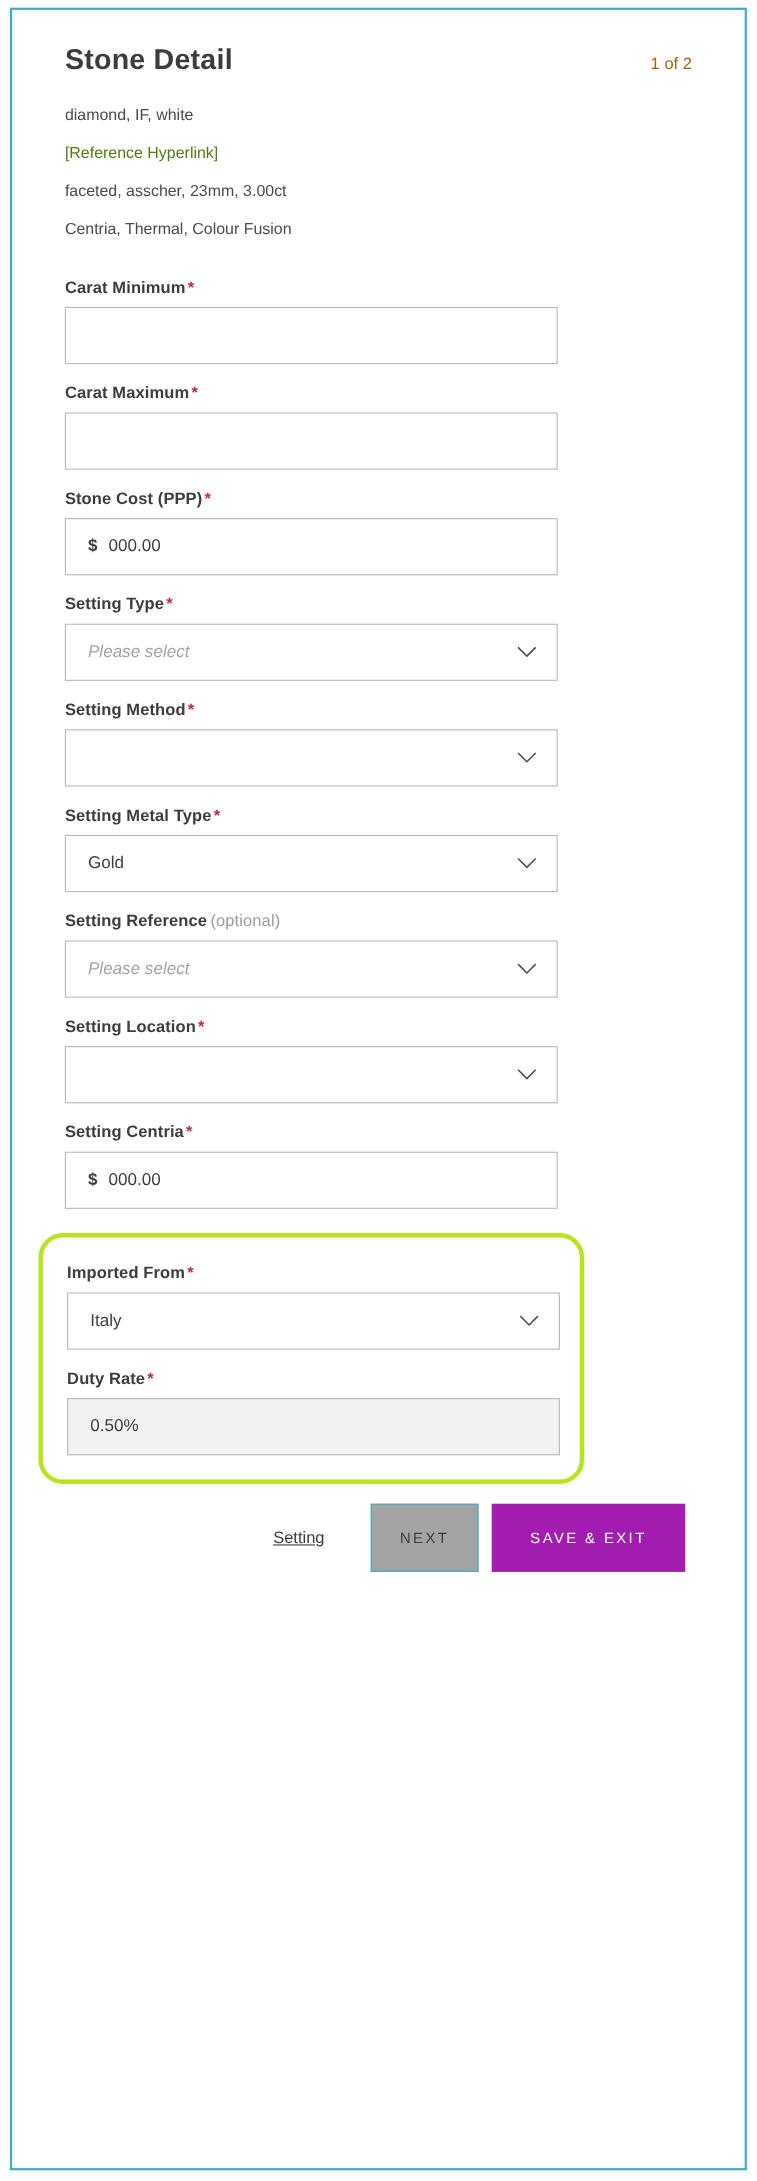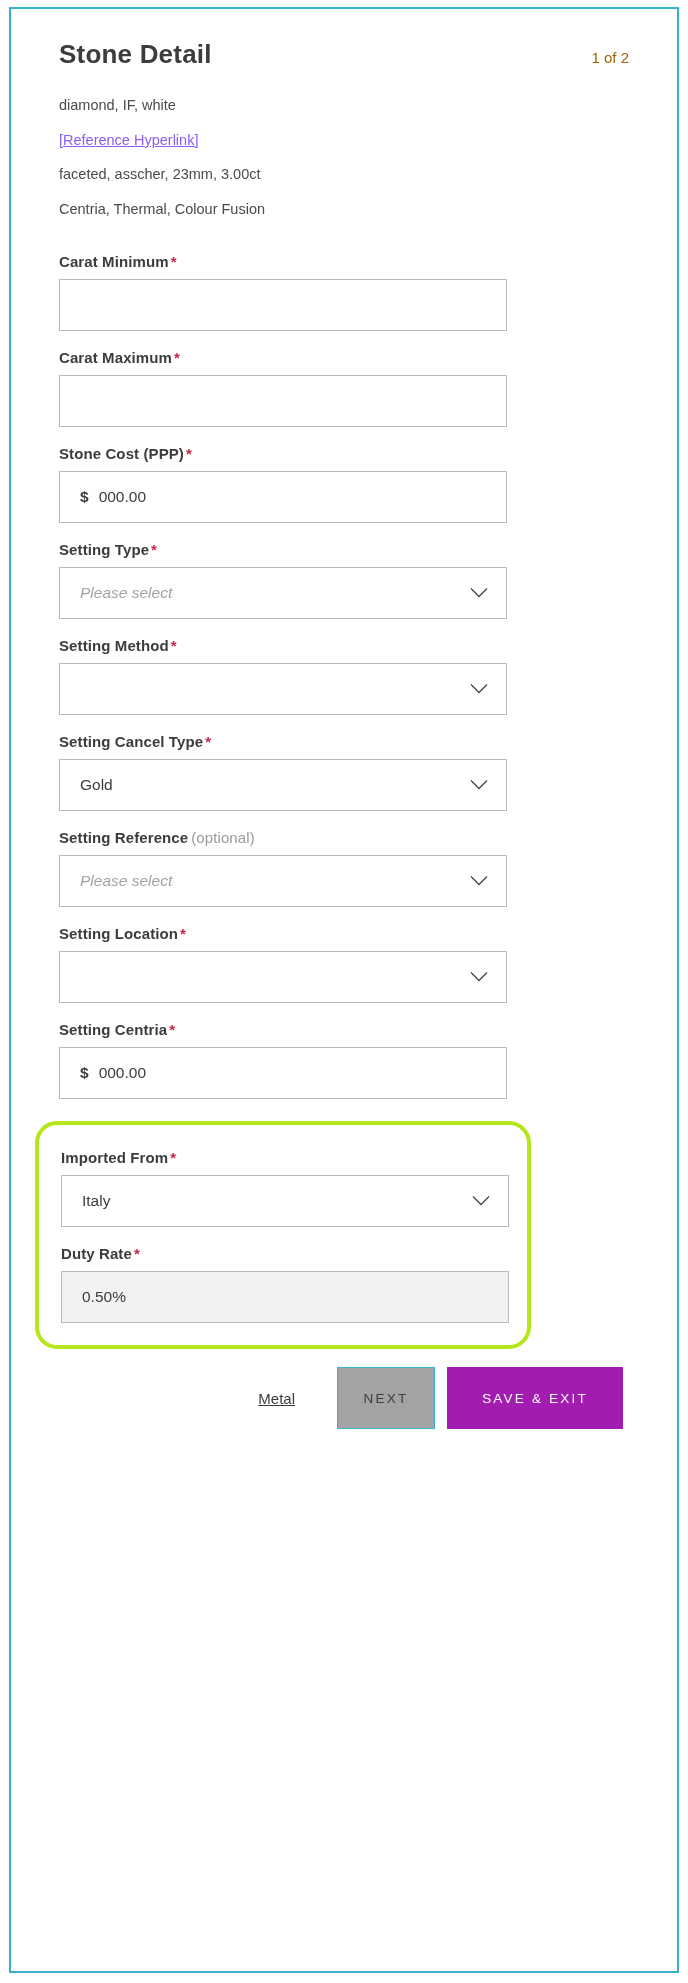--- a/index.html
+++ b/index.html
@@ -59,22 +59,21 @@
   }
   .summary-line {
     font-size: 14.5px;
     color: #4a4a4a;
     line-height: 1.35;
     margin-bottom: 15px;
   }
   .summary-line:last-child { margin-bottom: 0; }
   .ref-link {
     font-size: 14.5px;
-    color: #8b5cf6;
-    text-decoration: underline;
+    color: #4d7c0f;
     cursor: pointer;
     display: inline-block;
   }
 
   
   .field {
     margin-bottom: 18px;
   }
   .field-label {
     font-size: 15px;
@@ -272,21 +271,21 @@
           <span class="chev">
             <svg viewBox="0 0 18 11" width="18" height="11">
                 <path d="M1 1 L9 9 L17 1" fill="none" stroke="#4a4a4a" stroke-width="1.4"></path>
               </svg>
           </span>
         </div>
       </div>
 
       <div class="field">
         <label class="field-label">
-          <span>Setting Cancel Type</span><span class="req">*</span>
+          <span>Setting Metal Type</span><span class="req">*</span>
         </label>
         <div class="control select">
           <span class="val">Gold</span>
           <span class="chev">
             <svg viewBox="0 0 18 11" width="18" height="11">
                 <path d="M1 1 L9 9 L17 1" fill="none" stroke="#4a4a4a" stroke-width="1.4"></path>
               </svg>
           </span>
         </div>
       </div>
@@ -350,20 +349,20 @@
             <span>Duty Rate</span><span class="req">*</span>
           </label>
           <div class="control readonly">
             <span class="val">0.50%</span>
           </div>
         </div>
 
       </div>
 
       <div class="footer">
-        <button class="btn-cancel">Metal</button>
+        <button class="btn-cancel">Setting</button>
         <button class="btn-next">NEXT</button>
         <button class="btn-save">SAVE &amp; EXIT</button>
       </div>
 
     </div>
   </div>
 </div>
 
 </body></html>

